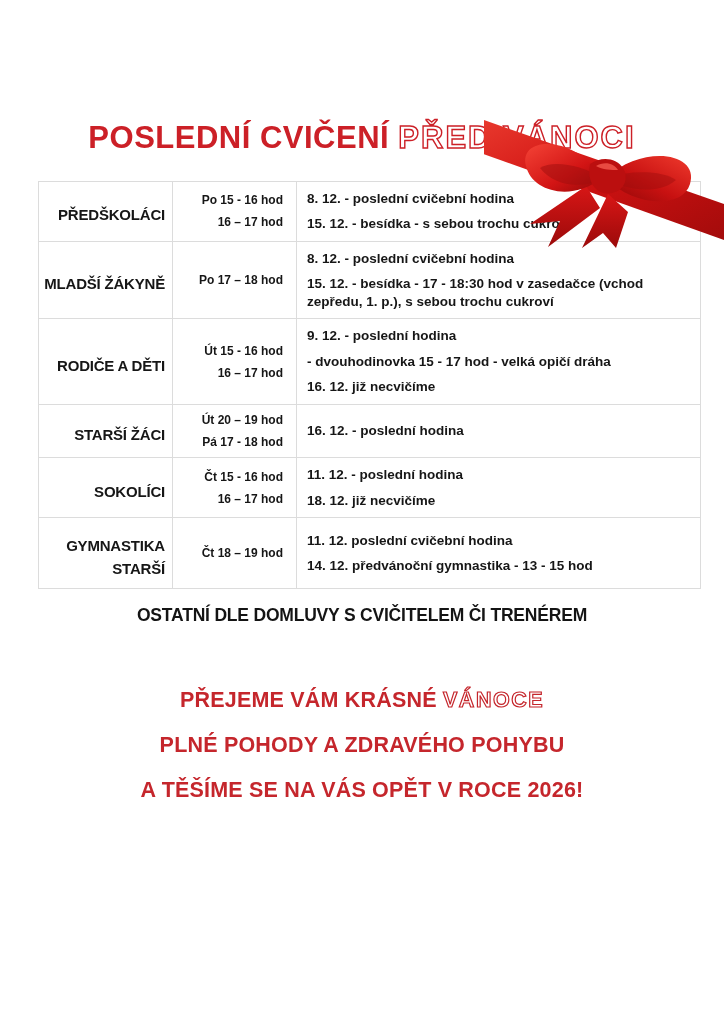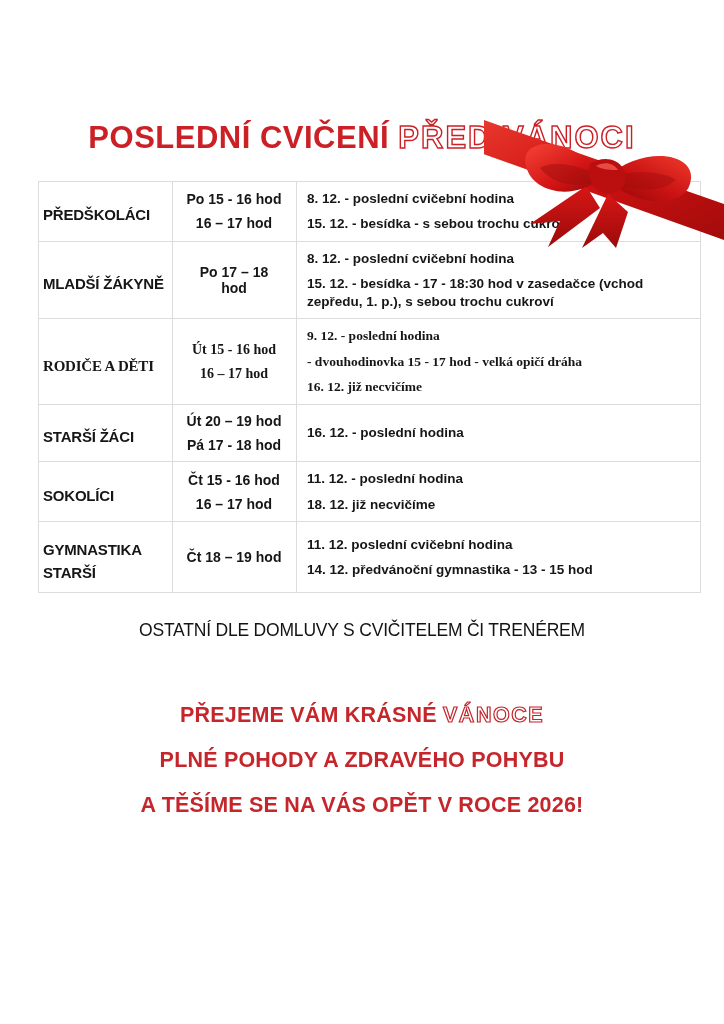--- a/index.html
+++ b/index.html
@@ -41,43 +41,43 @@
     border-collapse: collapse;
     margin: 25px 0 0 38px;
     width: 662px;
     table-layout: fixed;
   }
   table.schedule td {
     border: 1px solid #dcdcdc;
     vertical-align: middle;
     font-weight: bold;
   }
-  td.c1 { width: 134px; padding: 17px 7px 8px 4px;
+  td.c1 { width: 134px; text-align: right; padding: 17px 7px 8px 4px;
           font-size: 15px; letter-spacing: -0.2px; line-height: 1.5; }
-  td.c2 { width: 124px; text-align: center; padding: 8px 13px 8px 12px;
-          font-size: 14px; }
+  td.c2 { width: 124px; text-align: right; padding: 8px 13px 8px 12px;
+          font-size: 12px; }
   td.c3 { width: 404px; text-align: left; padding: 8px 12px 8px 10px;
           font-size: 13.5px; line-height: 1.3; }
   td.c2 div + div, td.c3 div + div { margin-top: 8px; }
   tr.r1 td { height: 58px; }
   tr.r2 td { height: 70px; }
   tr.r3 td { height: 57px; }
-  tr.r4 td { height: 85px; font-family: Liberation Serif, serif; }
+  tr.r4 td { height: 85px; }
   tr.r5 td { height: 53px; }
   tr.r6 td { height: 52px; }
   tr.r7 td { height: 54px; }
   tr.r8 td { height: 63px; }
   tr.r9 td { height: 65px; }
 
   
   .footer-note {
-    margin-top: 27px;
+    margin-top: 16px;
     text-align: center;
     font-size: 17.5px;
-    font-weight: normal;
+    font-weight: bold;
     letter-spacing: -0.2px;
     color: #141414;
   }
 
   
   .wishes {
     margin-top: 62px;
     text-align: center;
     color: #c5262c;
     font-weight: bold;

